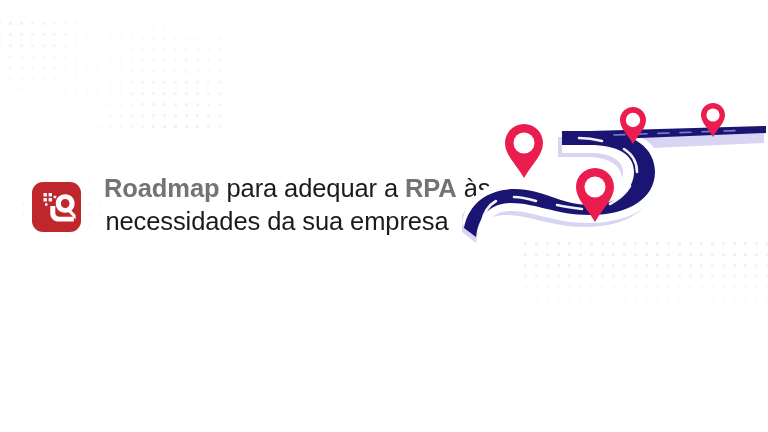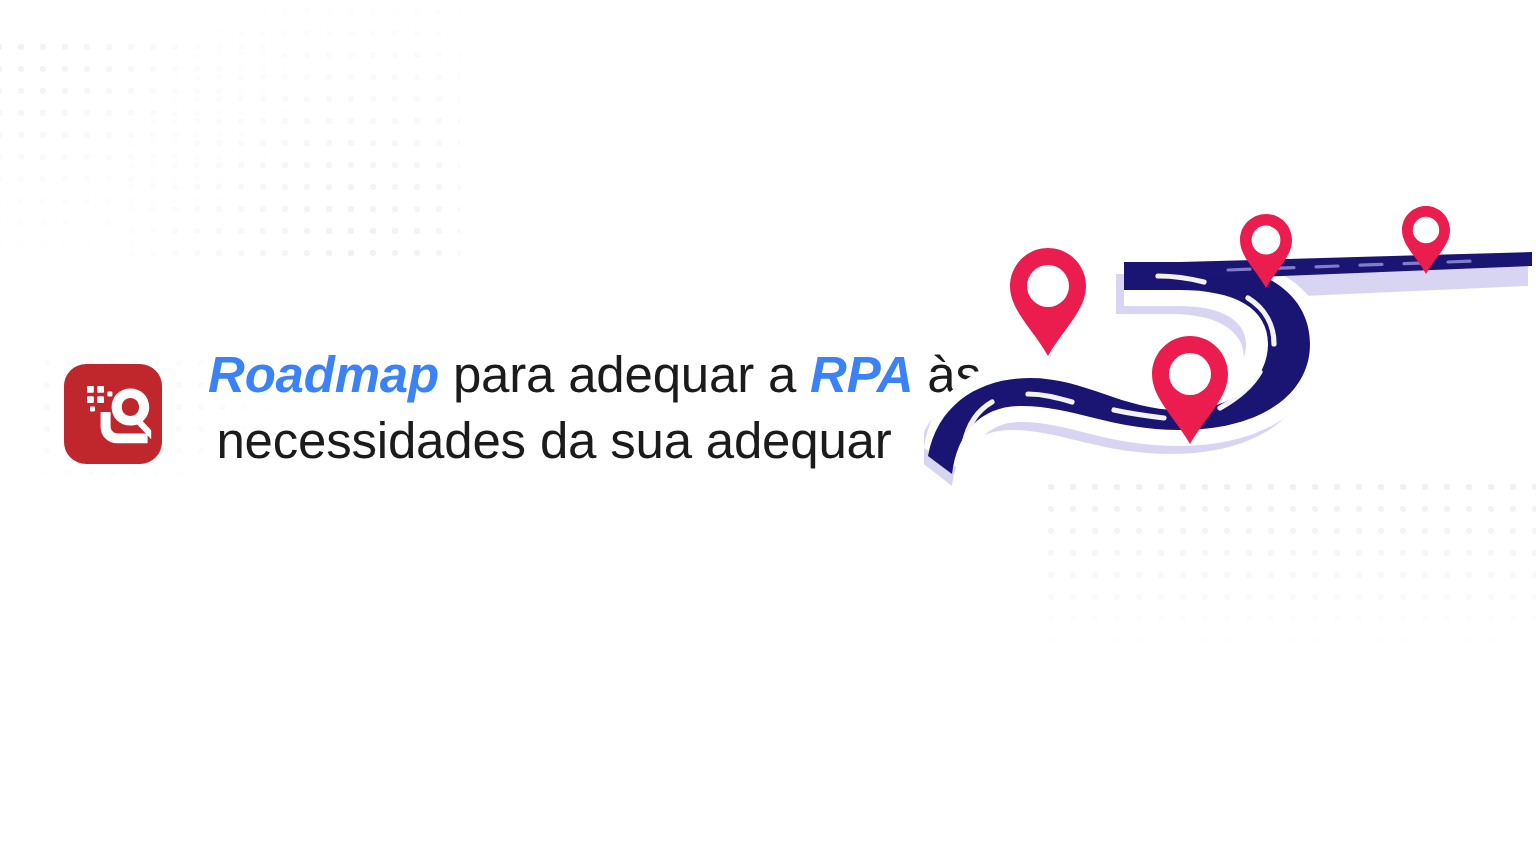--- a/index.html
+++ b/index.html
@@ -67,21 +67,21 @@
     left: 100px;
     top: 172px;
     width: 360px;
     color: #1b1b1b;
     font-size: 25.5px;
     line-height: 1.30;
     font-weight: 400;
     letter-spacing: -0.1px;
     text-align: center;
   }
-  #headline .accent { color: #3b82f6; font-weight: 700; font-style: italic; }
+  #headline .accent { color: #737373; font-weight: 700; }
   #headline .line { display: block; white-space: nowrap; }
   #headline .line-1 { text-align: left; padding-left: 4px; }
   #headline .line-2 { text-align: center; padding-right: 6px; }
 
   
   #roadmap-illustration {
     position: absolute;
     left: 462px;
     top: 100px;
     width: 306px;
@@ -122,21 +122,21 @@
         <path d="M18.3 24.0 L23.3 24.0 L23.3 31.1
                  C23.3 33.2 24.9 34.7 27.0 34.7
                  L41.8 34.7 L41.8 39.6 L26.6 39.6
                  C21.9 39.6 18.3 36.1 18.3 31.5 Z" fill="#ffffff"></path>
       </g>
     </svg>
   </div>
 
   <div id="headline">
     <span class="line line-1"><span class="accent">Roadmap</span><span> para adequar a </span><span class="accent">RPA</span><span> às</span></span>
-    <span class="line line-2">necessidades da sua adequar</span>
+    <span class="line line-2">necessidades da sua empresa</span>
   </div>
 
   <div id="roadmap-illustration">
     <svg viewBox="0 0 306 160" xmlns="http://www.w3.org/2000/svg" aria-hidden="true">
 
       <g opacity="0.55">
         <path d="M0 122
                  C 4 96, 26 84, 52 84
                  C 82 84, 100 100, 128 100
                  C 152 100, 164 86, 164 72

